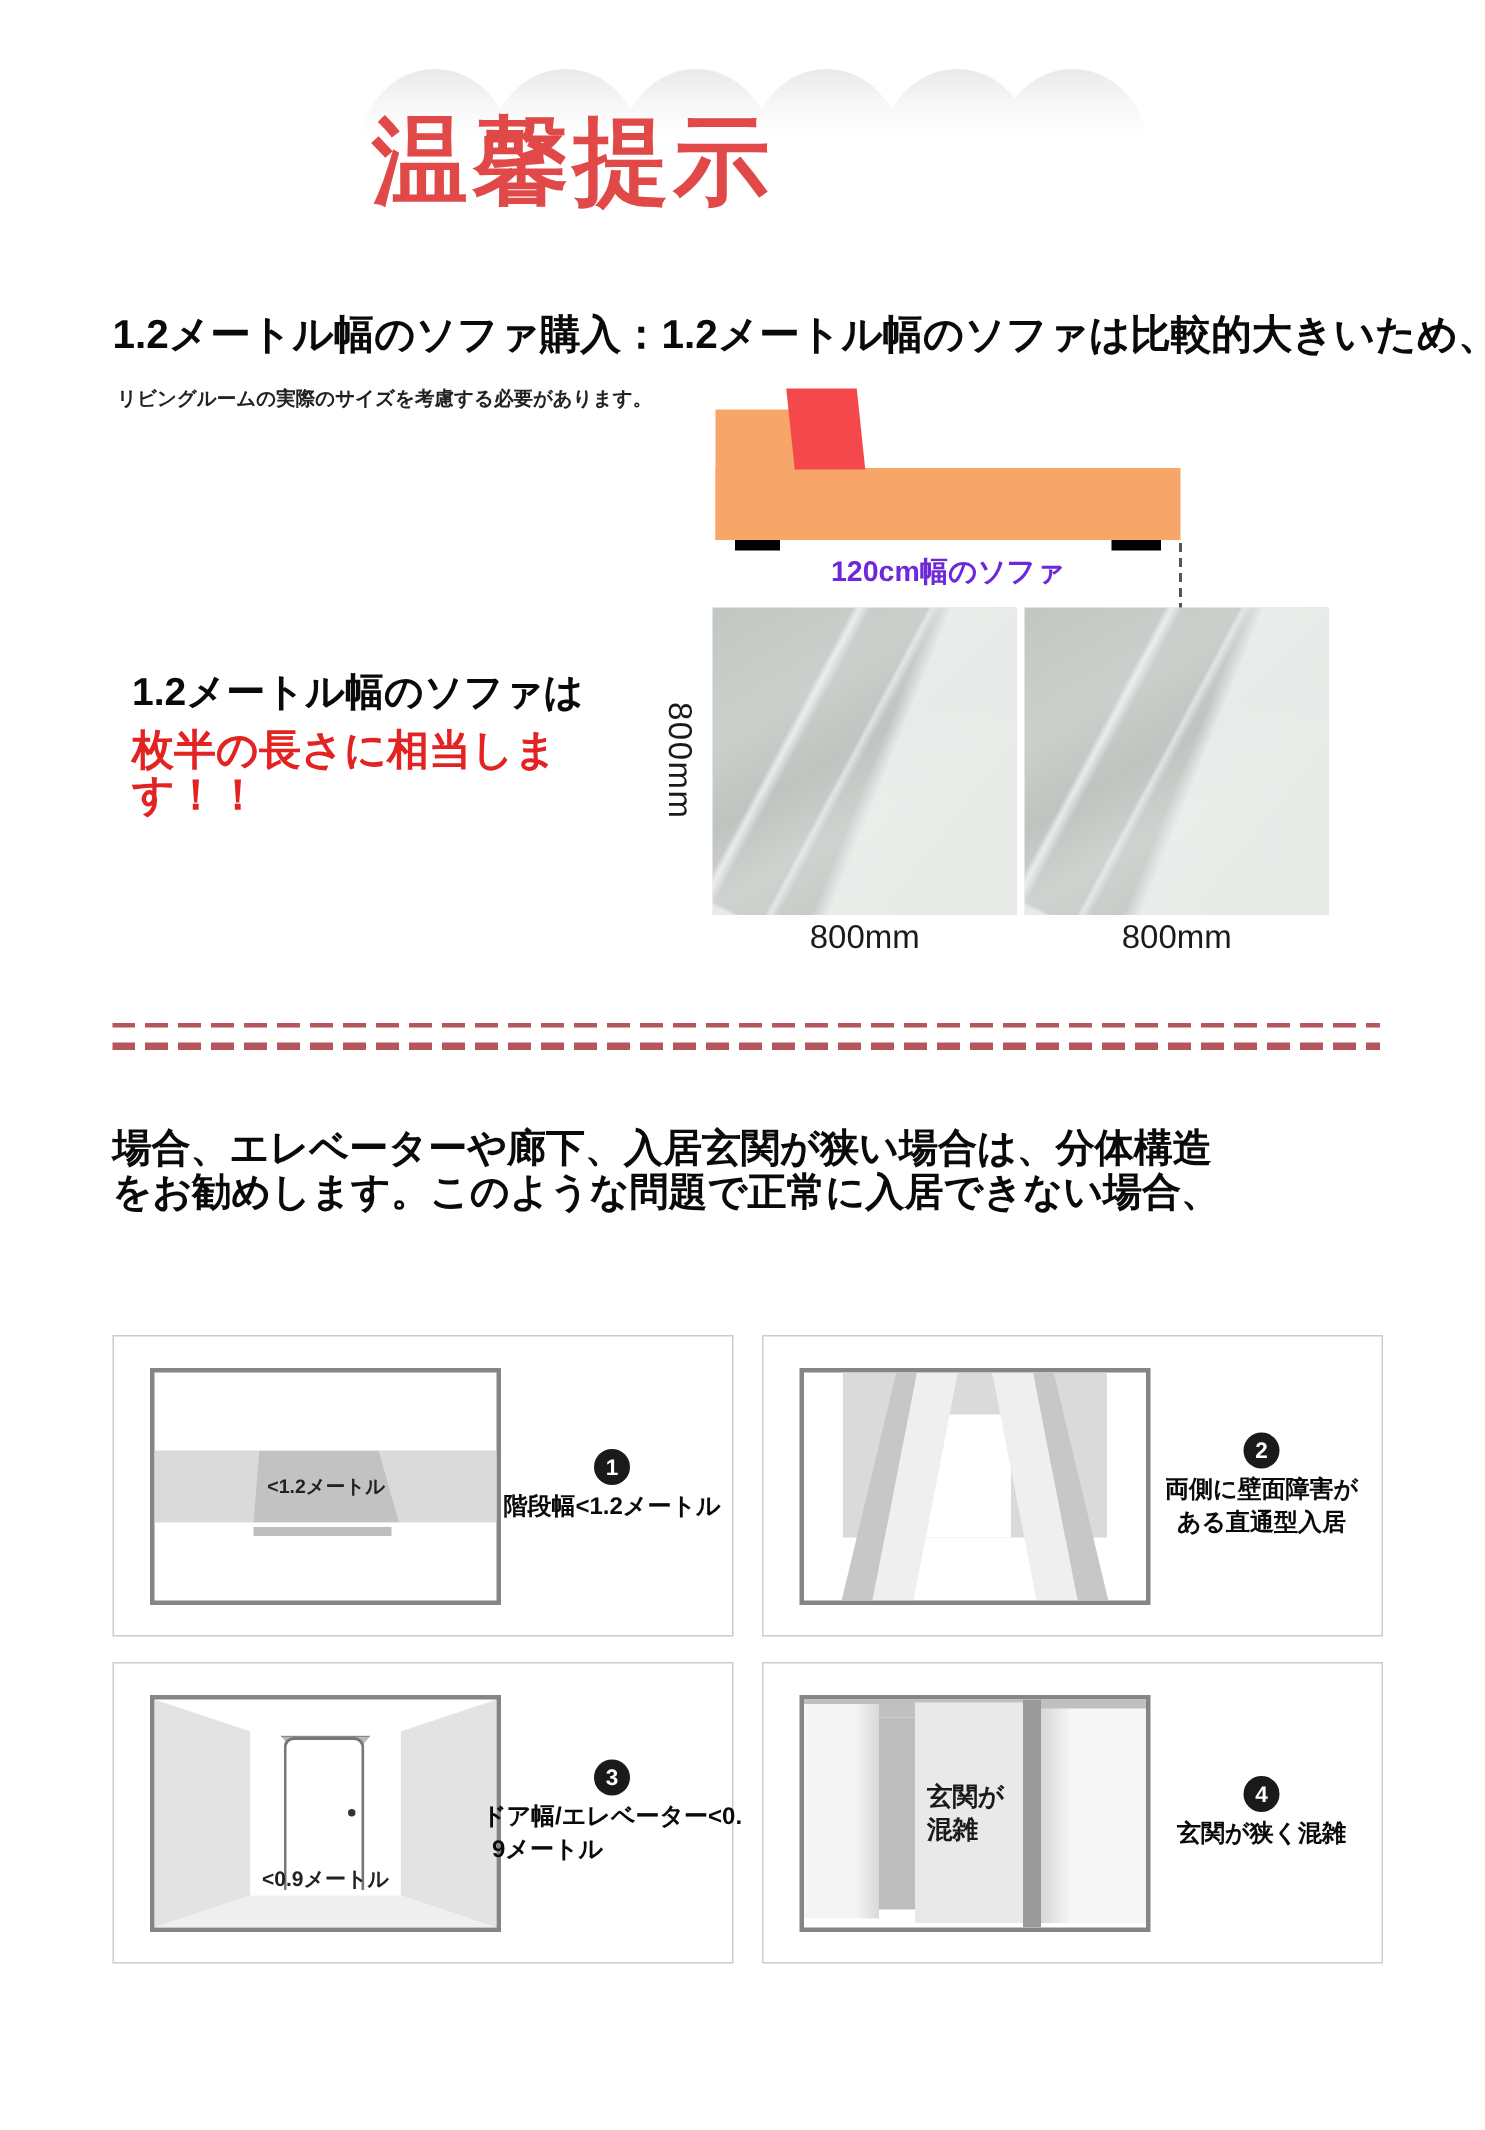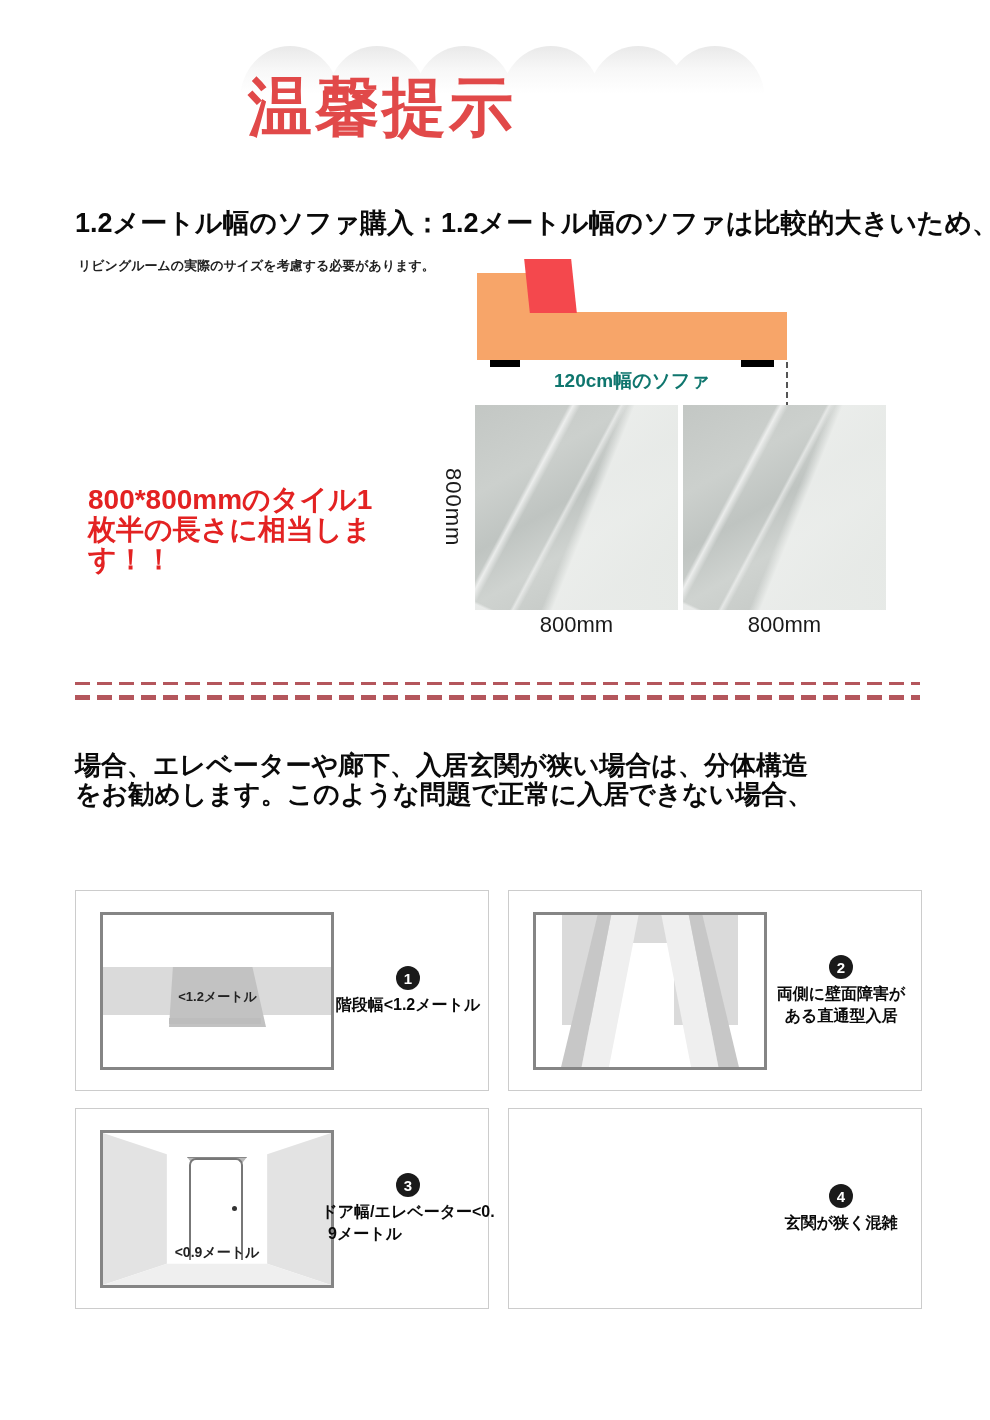--- a/index.html
+++ b/index.html
@@ -22,21 +22,21 @@
 
   
   .sofa{position:absolute;left:477px;top:258px;width:310px;height:110px;}
   .sofa-arm{position:absolute;left:0;top:15px;width:62px;height:87px;}
   .sofa-seat{position:absolute;left:0;top:54px;width:310px;height:48px;}
   .sofa-cushion{position:absolute;left:50px;top:1px;width:47px;height:54px;transform:skewX(6deg);}
   .sofa-foot{position:absolute;height:7px;background:#000;top:102px;}
   .sofa-foot.f1{left:13px;width:30px;}
   .sofa-foot.f2{left:264px;width:33px;}
   .sofa-label{position:absolute;left:477px;top:368px;width:310px;text-align:center;
-    font-size:19px;font-weight:600;color:#0f766e;}
+    font-size:19px;font-weight:600;color:#6d28d9;}
 
   .vline-dashed{position:absolute;left:786px;top:362px;height:246px;width:0;
     border-left:2px dashed #555;}
 
   
   .lead-line{position:absolute;left:88px;top:444px;font-size:26px;font-weight:700;color:#0a0a0a;}
   .highlight{position:absolute;left:88px;top:485px;font-size:28px;font-weight:700;line-height:30px;}
   .v-label{position:absolute;left:440px;top:468px;writing-mode:vertical-rl;
     font-size:22px;font-weight:500;color:#1a1a1a;letter-spacing:1px;}
   .tile{position:absolute;top:405px;width:203px;height:205px;
@@ -69,21 +69,21 @@
   .illus{position:absolute;left:24px;top:21px;width:228px;height:152px;
     border:3px solid #858585;background:#ffffff;overflow:hidden;}
   .capt{position:absolute;left:252px;top:0;width:160px;height:100%;
     display:flex;flex-direction:column;align-items:center;justify-content:center;gap:5px;}
   .num{width:24px;height:24px;border-radius:50%;background:#1a1a1a;color:#fff;
     font-size:15px;font-weight:700;display:flex;align-items:center;justify-content:center;}
   .capt-line{font-size:16px;font-weight:700;color:#0a0a0a;white-space:nowrap;line-height:20px;}
 
   
   .b1-band{position:absolute;left:0;top:52px;width:100%;height:48px;background:#dadada;}
-  .b1-trap{position:absolute;left:66px;top:52px;width:97px;height:60px;background:#c2c2c2;
+  .b1-trap{position:absolute;left:66px;top:52px;width:97px;height:48px;background:#c2c2c2;
     clip-path:polygon(4% 0,86% 0,100% 100%,0 100%);
     display:flex;align-items:center;justify-content:center;}
   .b1-trap span{font-size:13px;font-weight:700;color:#222;}
   .b1-bar{position:absolute;left:66px;top:103px;width:92px;height:6px;background:#bdbdbd;}
 
   
   .b2-back{position:absolute;left:26px;top:0;width:176px;height:110px;background:#dadada;}
   .b2-door{position:absolute;left:76px;top:28px;width:62px;height:82px;background:#fff;}
   .b2-shape{position:absolute;inset:0;}
   .b2-wl-face{background:#efefef;clip-path:polygon(20% 100%,33% 0,45% 0,32% 100%);}
@@ -140,22 +140,22 @@
     <div class="sofa-arm" style="background-color: rgb(247, 165, 105);"></div>
     <div class="sofa-seat" style="background-color: rgb(247, 165, 105);"></div>
     <div class="sofa-cushion" style="background-color: rgb(244, 72, 77);"></div>
     <div class="sofa-foot f1"></div>
     <div class="sofa-foot f2"></div>
   </div>
   <div class="sofa-label">120cm幅のソファ</div>
 
   <div class="vline-dashed"></div>
 
+  <div class="lead-line">1.2メートル幅のソファは</div>
   <div class="highlight" style="color: rgb(227, 34, 34);">
-    <div>800*800mmのタイル1</div>
     <div>枚半の長さに相当しま</div>
     <div>す！！</div>
   </div>
   <div class="v-label">800mm</div>
 
   <div class="tile t1"></div>
   <div class="tile t2"></div>
   <div class="tile-label t1">800mm</div>
   <div class="tile-label t2">800mm</div>
 
@@ -208,19 +208,30 @@
       <div class="b3-label">&lt;0.9メートル</div>
     </div>
     <div class="capt">
       <div class="num">3</div>
       <div class="capt-line">ドア幅/エレベーター&lt;0.</div>
       <div class="capt-line" style="align-self:flex-start;margin-top:-3px">9メートル</div>
     </div>
   </div>
 
   <div class="scenario s4">
+    <div class="illus">
+      <div class="b4-top"></div>
+      <div class="b4-p1"></div>
+      <div class="b4-s1"></div>
+      <div class="b4-p2">
+        <span>玄関が</span>
+        <span>混雑</span>
+      </div>
+      <div class="b4-s2"></div>
+      <div class="b4-p3"></div>
+    </div>
     <div class="capt">
       <div class="num">4</div>
       <div class="capt-line">玄関が狭く混雑</div>
     </div>
   </div>
 
 </div>
 
 </body></html>

